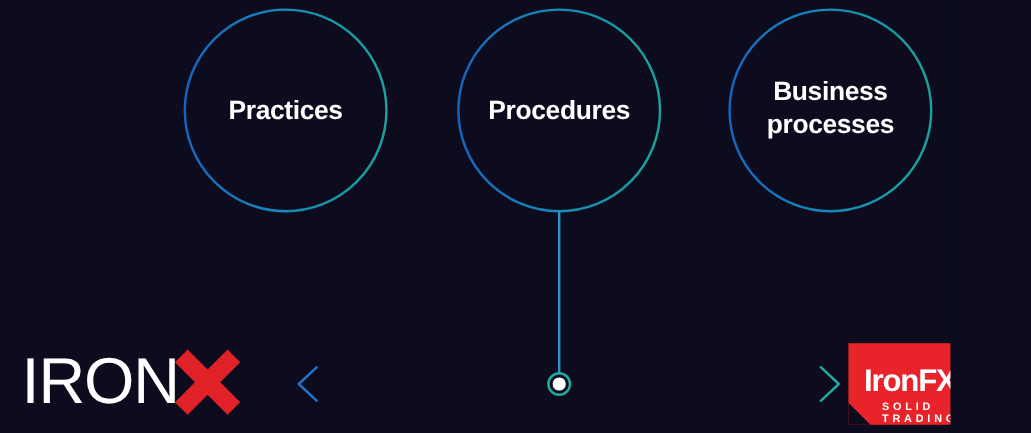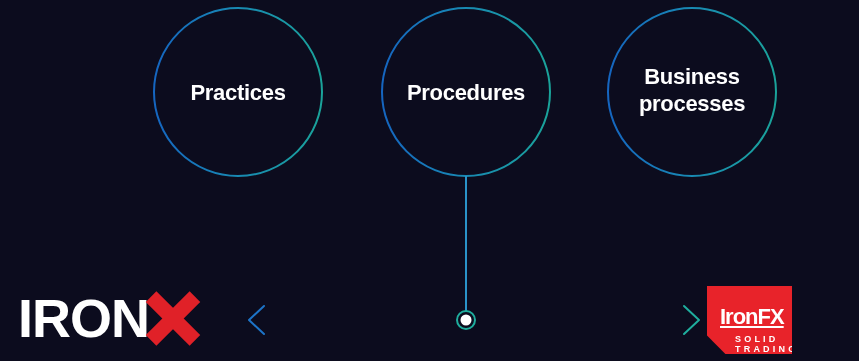--- a/index.html
+++ b/index.html
@@ -35,21 +35,21 @@
   #ironx-logo {
     position: absolute;
     left: 18px;
     top: 288px;
     display: flex;
     align-items: center;
     height: 60px;
   }
   #ironx-word {
     font-family: "Liberation Sans", sans-serif;
-    font-weight: bold;
+    font-weight: normal;
     font-size: 54px;
     line-height: 54px;
     color: #ffffff;
     letter-spacing: -1px;
   }
   #ironx-x {
     position: relative;
     width: 52px;
     height: 52px;
     margin-left: -2px;
@@ -84,25 +84,24 @@
     height: 26px;
     background: #0c0c1e;
     transform: rotate(45deg);
   }
   #ironfx-word {
     position: absolute;
     left: 13px;
     top: 16px;
     font-family: "Liberation Sans", sans-serif;
     font-weight: bold;
-    font-size: 22px;
+    font-size: 26px;
     line-height: 30px;
     color: #ffffff;
     letter-spacing: -1px;
-    text-decoration: underline;
   }
   #ironfx-tm {
     position: absolute;
     left: 112px;
     top: 36px;
     font-size: 7px;
     color: #ffffff;
   }
   #ironfx-swoosh {
     position: absolute;

